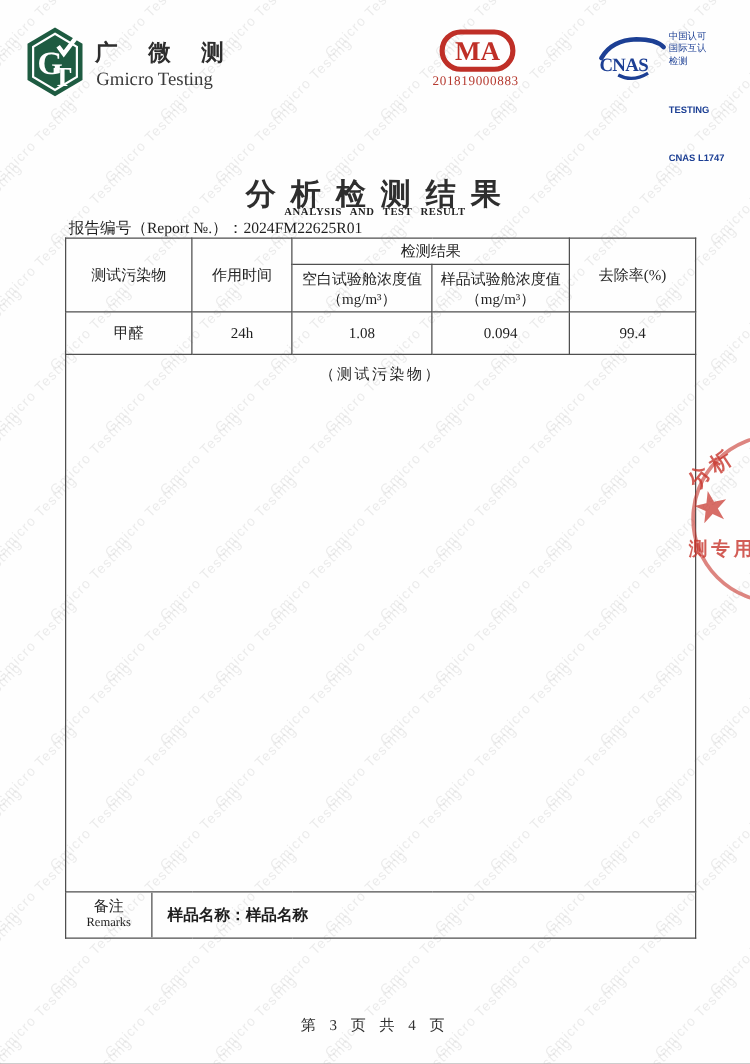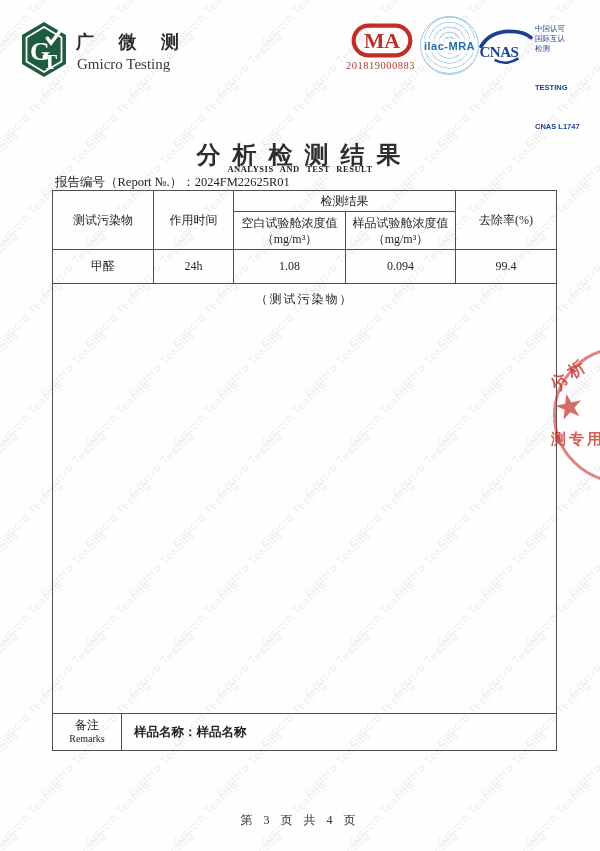--- a/index.html
+++ b/index.html
@@ -236,23 +236,20 @@
     </svg>
     <div class="brand-cn">广 微 测</div>
     <div class="brand-en">Gmicro Testing</div>
 
     <svg class="cma" viewBox="0 0 120 68">
       <rect x="5" y="5" width="110" height="58" rx="29" fill="none" stroke="#bf2f27" stroke-width="8"></rect>
       <text x="25" y="49" font-size="42" font-weight="bold" fill="#bf2f27">MA</text>
     </svg>
     <div class="cma-number">201819000883</div>
 
-    <div class="ilac">
-      <span class="ilac-band">ilac-MRA</span>
-    </div>
 
     <svg class="cnas" viewBox="0 0 104 66">
       <path d="M4,32 Q20,4 58,3 Q88,3 100,15" fill="none" stroke="#1c3f94" stroke-width="7" stroke-linecap="round"></path>
       <text x="1" y="52" font-size="29" font-weight="bold" fill="#1c3f94" letter-spacing="-1">CNAS</text>
       <path d="M30,58 Q52,70 76,55" fill="none" stroke="#1c3f94" stroke-width="5"></path>
     </svg>
 
     <div class="accred">
       <div>中国认可</div>
       <div>国际互认</div>

